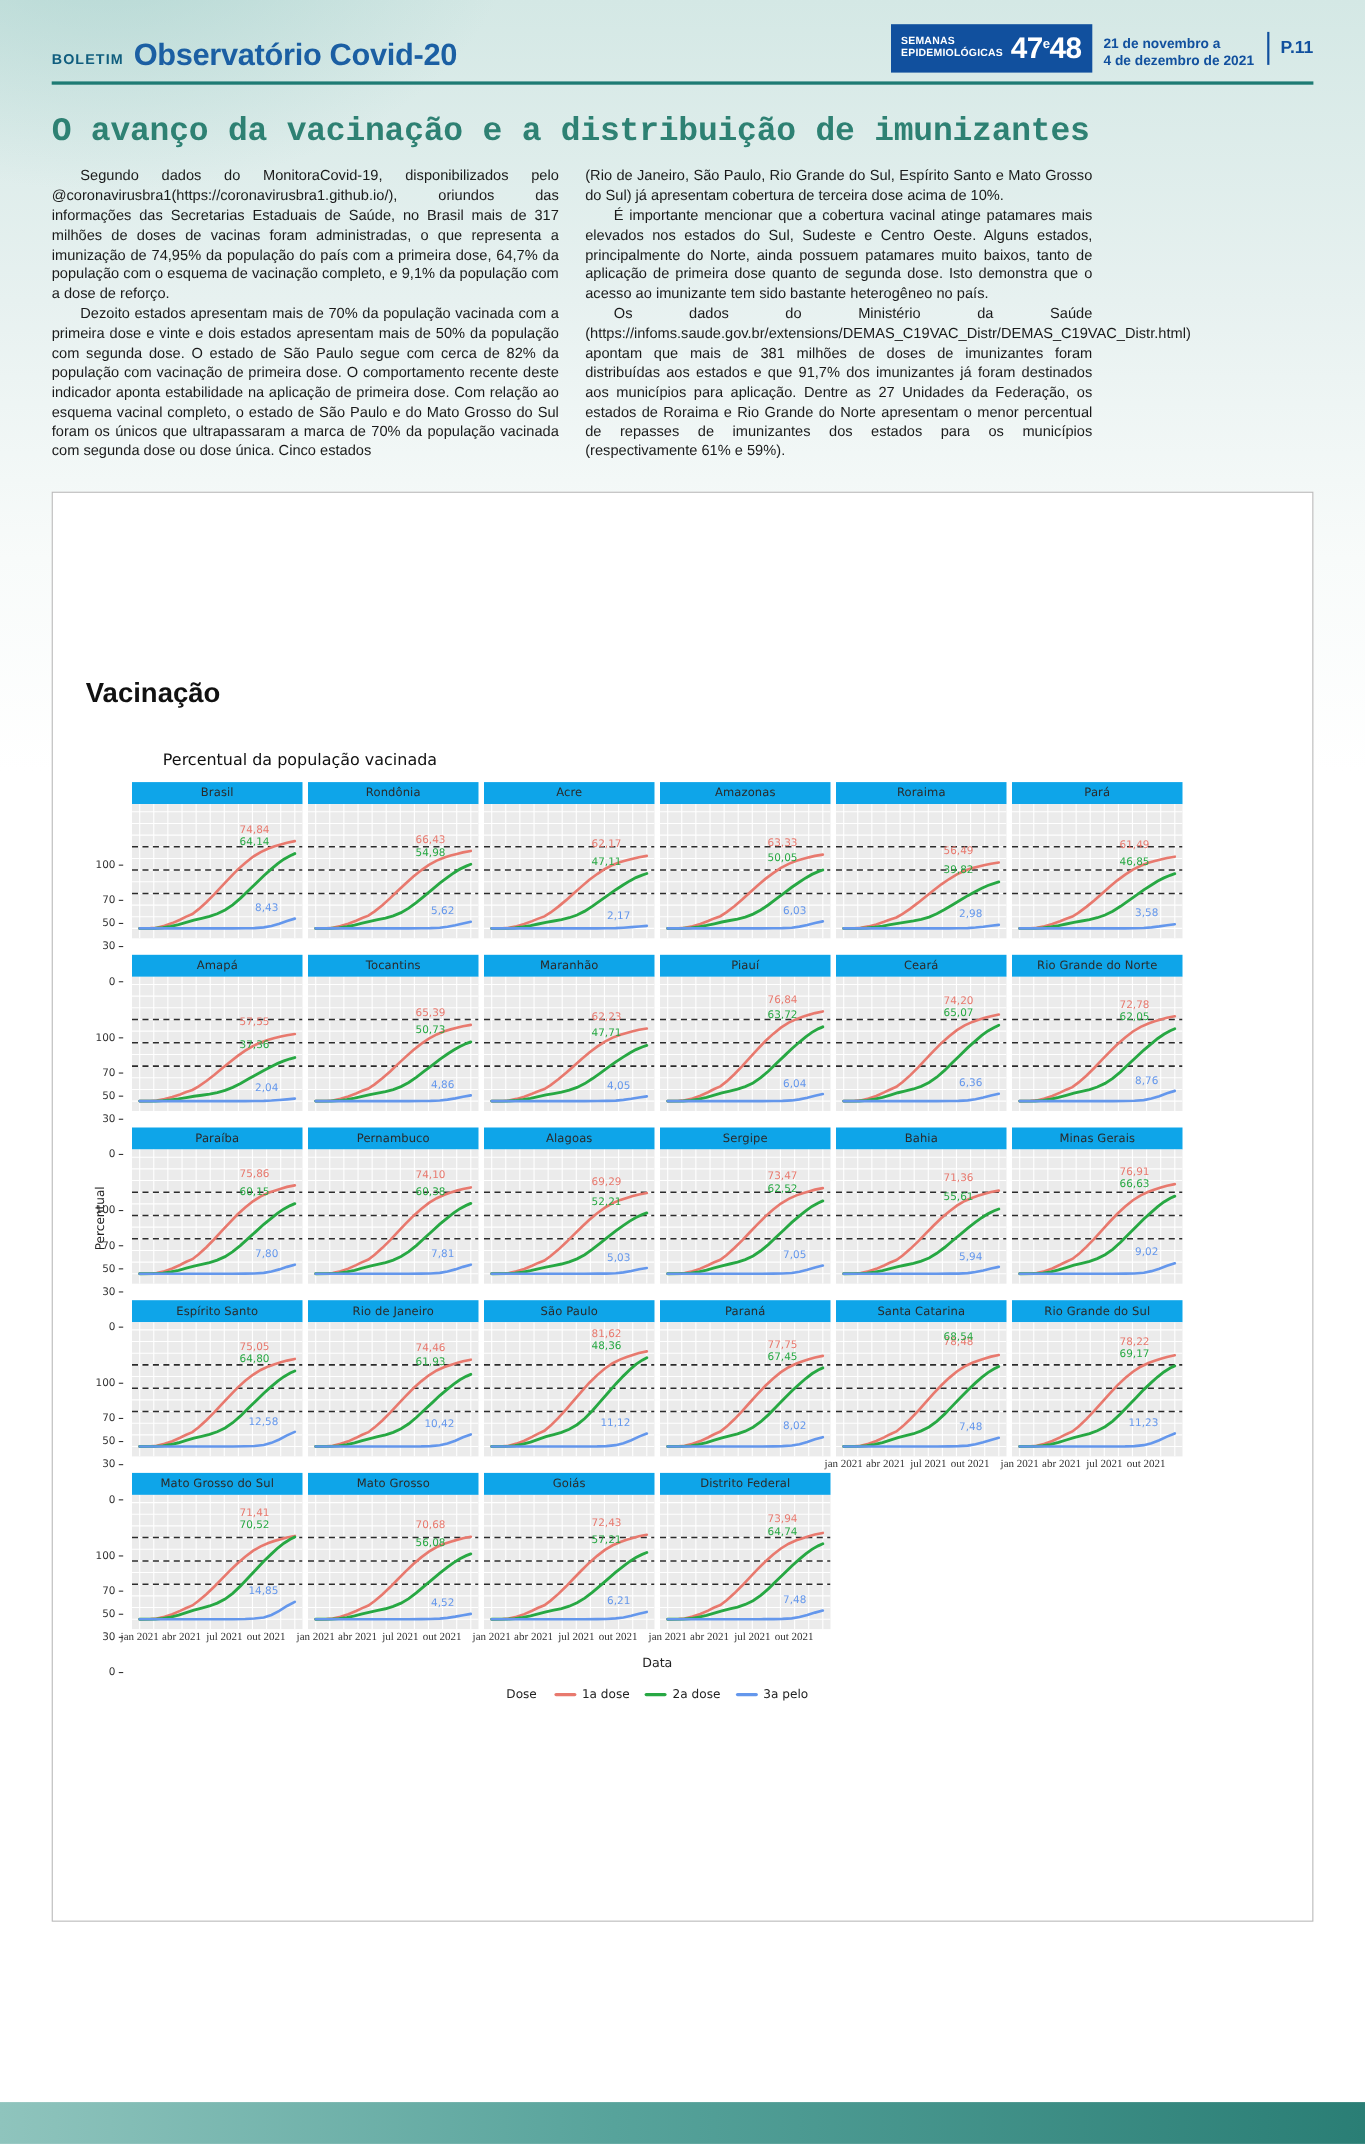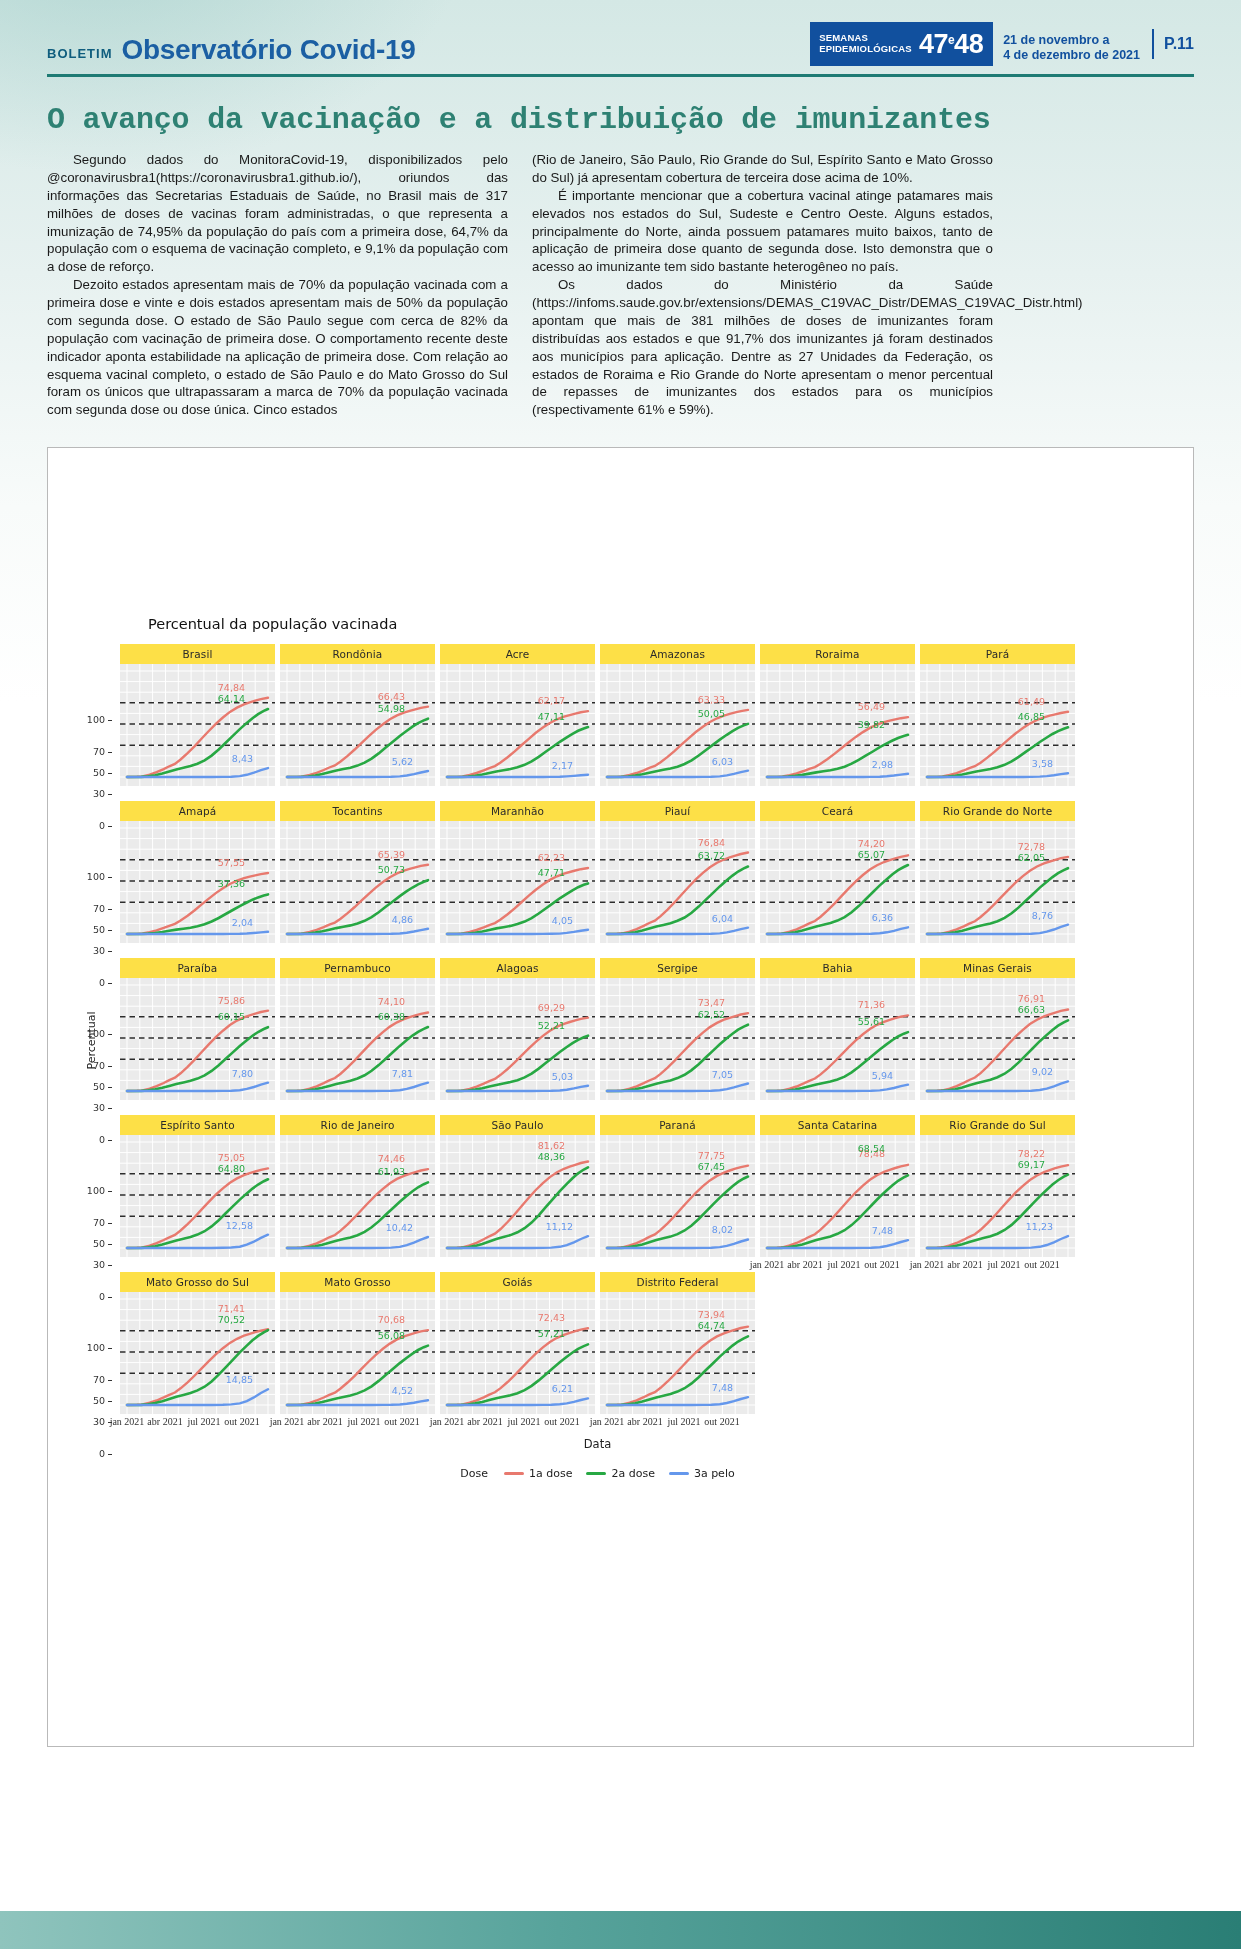--- a/index.html
+++ b/index.html
@@ -33,21 +33,21 @@
   .panel{margin:28px 47px 0 47px;background:#fff;border:1px solid #b9b9b9;
     padding:168px 0 6px 0;position:relative;flex:0 0 auto;height:1300px;box-sizing:border-box;}
   .panel h2{margin:0 0 38px 30px;font-size:25px;font-weight:bold;color:#111;
     font-family:"Liberation Sans",sans-serif;}
   .panel .subtitle{margin:0 0 12px 100px;font-size:14.5px;color:#111;font-family:"DejaVu Sans",sans-serif;}
   .figure{position:relative;margin-left:72px;width:955px;}
   .ylab{position:absolute;left:-58px;top:390px;transform:rotate(-90deg);transform-origin:center;
     font-size:11px;color:#222;font-family:"DejaVu Sans",sans-serif;}
   #chart-grid{display:grid;grid-template-columns:repeat(6,155px);column-gap:5px;row-gap:2px;}
   .cell{width:155px;position:relative;}
-  .strip{height:20px;background:#fde047;display:flex;align-items:center;justify-content:center;
+  .strip{height:20px;background:#0ea5e9;display:flex;align-items:center;justify-content:center;
     font-size:10.5px;color:#2a2a2a;font-family:"DejaVu Sans",sans-serif;letter-spacing:.1px;}
   .plot{position:relative;width:155px;height:122px;background:#ebebeb;}
   .plot svg{display:block;}
   .val{position:absolute;font-size:9.5px;font-family:"DejaVu Sans",sans-serif;right:30px;
     white-space:nowrap;line-height:1;}
   .val.v3{right:22px;}
   .ytick{position:absolute;left:-40px;width:32px;text-align:right;font-size:9.5px;color:#333;
     font-family:"DejaVu Sans",sans-serif;line-height:1;margin-top:48px;}
   .ytick::after{content:"";display:inline-block;width:4px;border-top:1px solid #333;
     vertical-align:2px;margin-left:3px;}
@@ -62,21 +62,21 @@
   .litem{display:flex;align-items:center;gap:5px;}
   .lswatch{width:20px;height:3px;border-radius:2px;display:inline-block;}
   .band{margin-top:auto;height:38px;background:linear-gradient(90deg,#8fc4bd 0%,#57a39b 45%,#2a7e75 100%);}
 </style>
 </head>
 <body>
 
 <div class="hwrap">
   <div class="hrow">
     <span class="kicker">BOLETIM</span>
-    <span class="brand">Observatório Covid-19</span>
+    <span class="brand">Observatório Covid-20</span>
     <span class="hspacer"></span>
     <div class="weekbox">
       <div class="wlines">
         <div>SEMANAS</div>
         <div>EPIDEMIOLÓGICAS</div>
       </div>
       <div class="wnum"><span>47</span><span class="sup">e</span><span>48</span></div>
     </div>
     <div class="hdates">
       <div>21 de novembro a</div>
@@ -95,20 +95,21 @@
       <p>Dezoito estados apresentam mais de 70% da população vacinada com a primeira dose e vinte e dois estados apresentam mais de 50% da população com segunda dose. O estado de São Paulo segue com cerca de 82% da população com vacinação de primeira dose. O comportamento recente deste indicador aponta estabilidade na aplicação de primeira dose. Com relação ao esquema vacinal completo, o estado de São Paulo e do Mato Grosso do Sul foram os únicos que ultrapassaram a marca de 70% da população vacinada com segunda dose ou dose única. Cinco estados</p>
     </div>
   <div class="col" id="col2">
       <p class="noindent">(Rio de Janeiro, São Paulo, Rio Grande do Sul, Espírito Santo e Mato Grosso do Sul) já apresentam cobertura de terceira dose acima de 10%.</p>
       <p>É importante mencionar que a cobertura vacinal atinge patamares mais elevados nos estados do Sul, Sudeste e Centro Oeste. Alguns estados, principalmente do Norte, ainda possuem patamares muito baixos, tanto de aplicação de primeira dose quanto de segunda dose. Isto demonstra que o acesso ao imunizante tem sido bastante heterogêneo no país.</p>
       <p>Os dados do Ministério da Saúde (https://infoms.saude.gov.br/extensions/DEMAS_C19VAC_Distr/DEMAS_C19VAC_Distr.html) apontam que mais de 381 milhões de doses de imunizantes foram distribuídas aos estados e que 91,7% dos imunizantes já foram destinados aos municípios para aplicação. Dentre as 27 Unidades da Federação, os estados de Roraima e Rio Grande do Norte apresentam o menor percentual de repasses de imunizantes dos estados para os municípios (respectivamente 61% e 59%).</p>
     </div>
 </div>
 
 <section class="panel">
+  <h2>Vacinação</h2>
   <div class="subtitle">Percentual da população vacinada</div>
   <div class="figure">
     <span class="ylab">Percentual</span>
     <div id="chart-grid">
         <div class="cell">
           <div class="strip">Brasil</div>
     <div class="plot">
             <svg width="155" height="122" viewBox="0 0 155 122">
               <line x1="0" x2="155" y1="113.0" y2="113.0" stroke="#fff" stroke-width="1"></line>
               <line x1="0" x2="155" y1="102.4" y2="102.4" stroke="#fff" stroke-width="1"></line>

